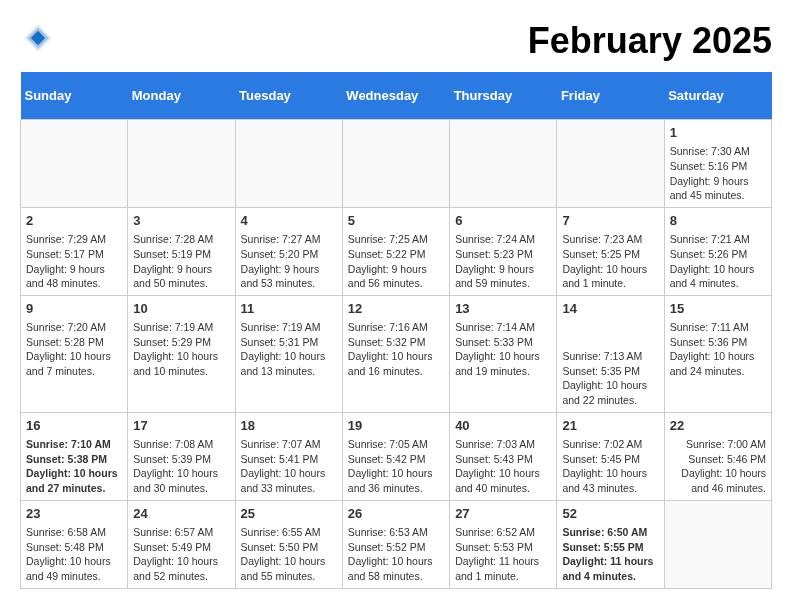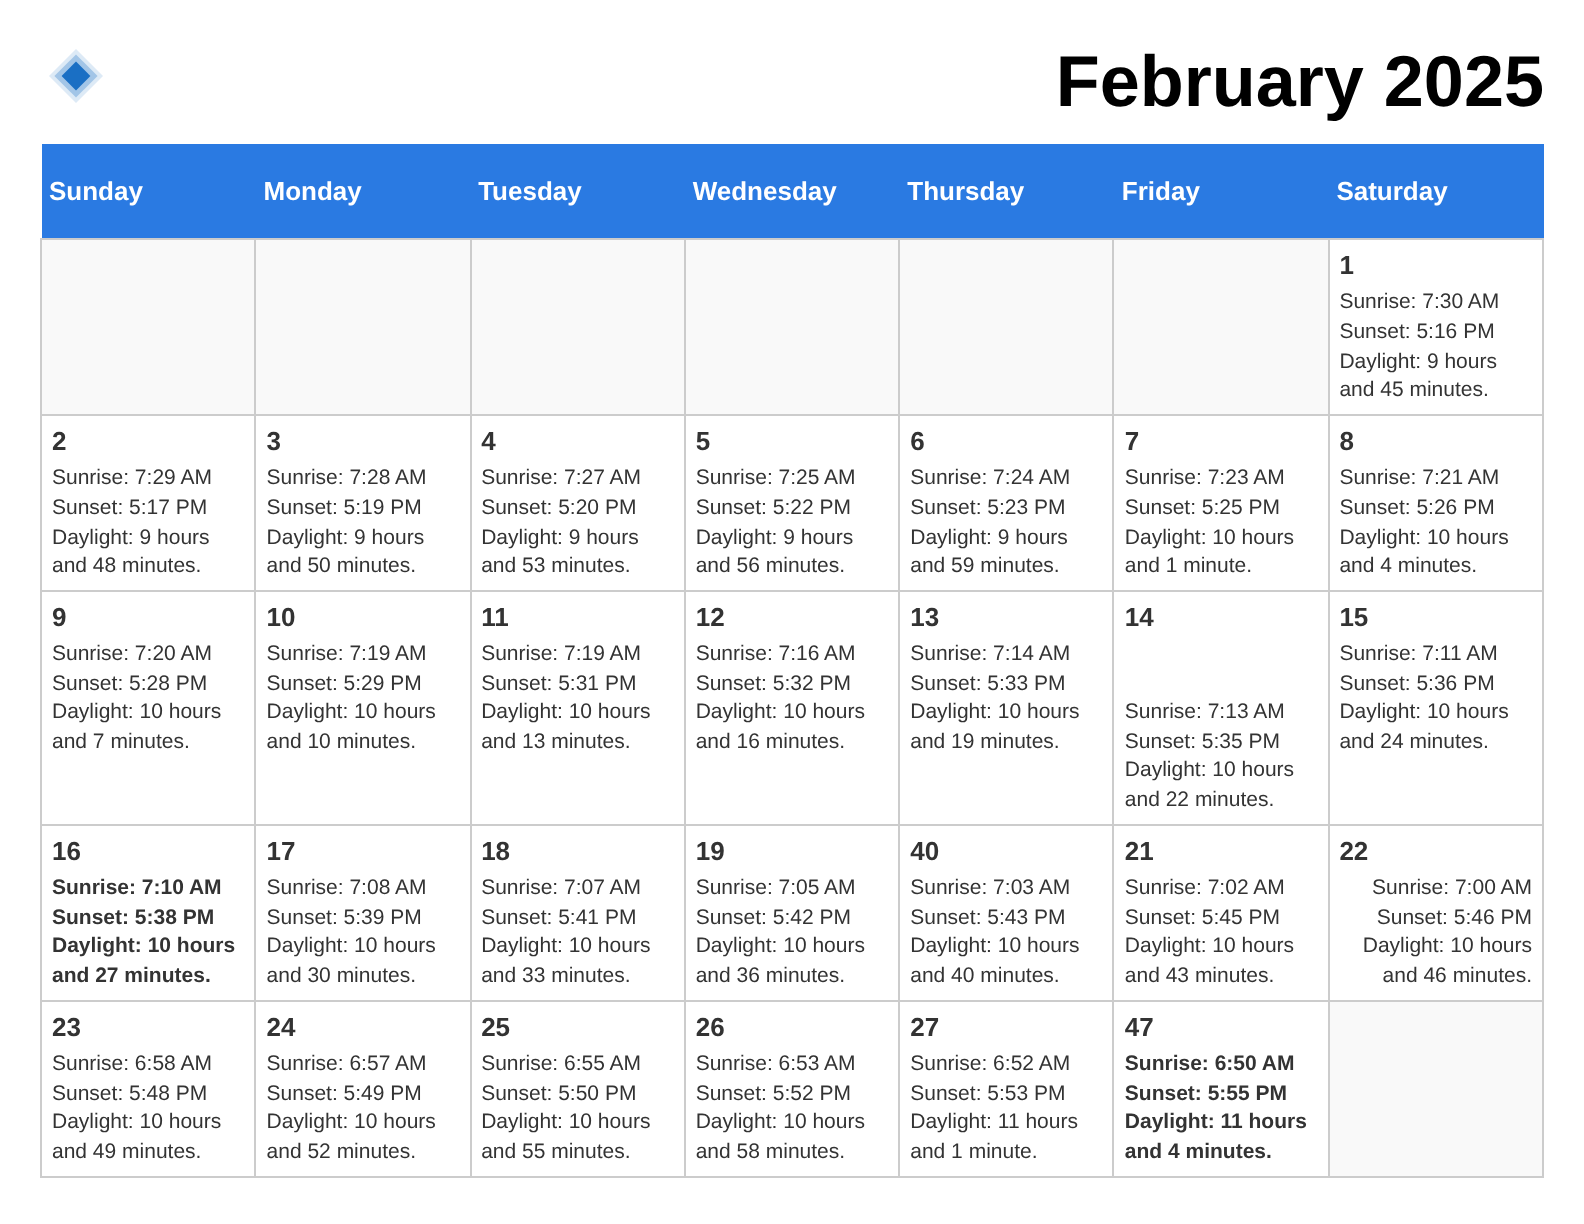--- a/index.html
+++ b/index.html
@@ -286,21 +286,21 @@
 Sunset: 5:52 PM
 Daylight: 10 hours and 58 minutes.</div>
         </td>
         <td>
           <span class="day-num">27</span>
           <div class="day-info" style="white-space: pre-wrap;">Sunrise: 6:52 AM
 Sunset: 5:53 PM
 Daylight: 11 hours and 1 minute.</div>
         </td>
         <td>
-          <span class="day-num">47</span>
+          <span class="day-num">52</span>
           <div class="day-info" style="white-space: pre-wrap; font-weight: bold;">Sunrise: 6:50 AM
 Sunset: 5:55 PM
 Daylight: 11 hours and 4 minutes.</div>
         </td>
         <td class="empty-cell"></td>
       </tr>
     </tbody>
 </table>
 
 </body></html>

